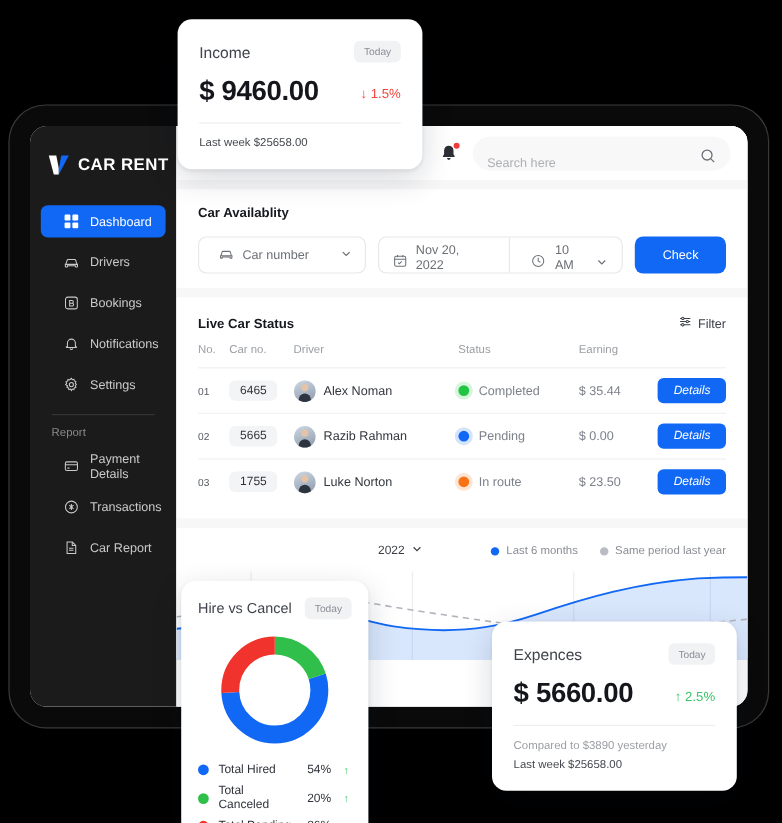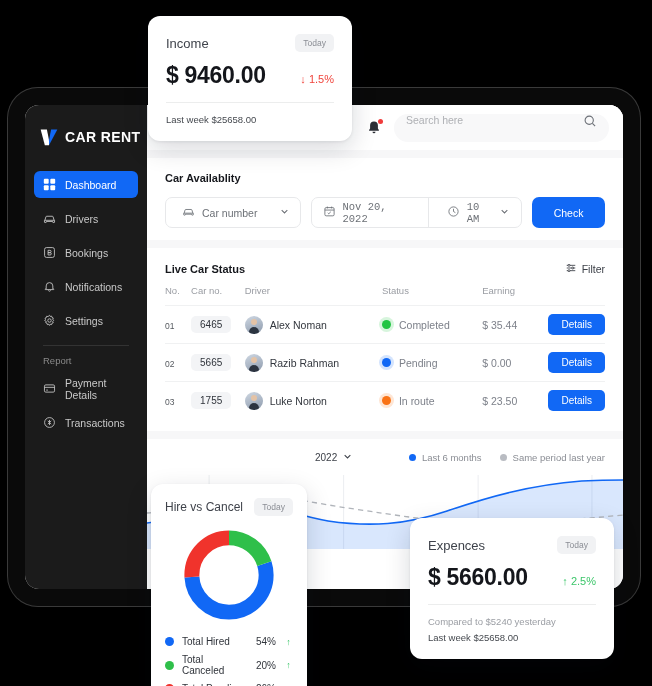--- a/index.html
+++ b/index.html
@@ -38,21 +38,21 @@
     color: #d6d6d6;
   }
   .brand { display: flex; align-items: center; gap: 6px; padding: 8px 0 8px 14px; }
   .brand-mark { width: 20px; height: 20px; flex: 0 0 20px; }
   .brand-text { color: #fff; font-size: 14px; font-weight: 700; letter-spacing: .4px; }
 
   .nav { margin-top: 16px; }
   .nav-item {
     display: flex; align-items: center; gap: 9px;
     height: 27px; margin: 0 9px 7px 9px;
-    padding-left: 9px;
+    padding-left: 19px;
     border-radius: 6px;
     font-size: 10.5px; color: #c9c9c9;
     cursor: pointer;
   }
   .nav-item.active { background: #1168f5; color: #fff; }
   .nav-icon { width: 13px; height: 13px; flex: 0 0 13px; display: block; }
   .nav-icon svg { display: block; width: 13px; height: 13px; }
 
   .nav-divider { height: 1px; background: #333; margin: 11px 18px 9px 18px; }
   .nav-section { font-size: 9.5px; color: #8a8a8a; padding-left: 18px; margin-bottom: 9px; }
@@ -71,21 +71,21 @@
 
   .topbar {
     height: 45px; display: flex; align-items: center; justify-content: flex-end;
     gap: 12px; padding: 0 14px 0 18px; background:#fff;
   }
   .bell { position: relative; width: 16px; height: 16px; cursor: pointer; }
   .bell-dot { position: absolute; right: -1px; top: -1px; width: 5px; height: 5px;
               border-radius: 50%; background: #f03b3b; }
   .search {
     width: 215px; height: 28px; background: #f8f8f9; border-radius: 14px;
-    display: flex; align-items: flex-start; padding: 0 12px; gap: 6px;
+    display: flex; align-items: flex-end; padding: 0 12px; gap: 6px;
   }
   .search input {
     flex: 1; border: 0; background: transparent; outline: none;
     font-size: 10.5px; color: #333; font-family: "Liberation Sans", sans-serif;
   }
   .search input::placeholder { color: #aeb0b4; }
 
   .section-gap { height: 8px; background: #f7f7f8; }
 
   .panel { background: #fff; padding: 14px 18px 12px 18px; }
@@ -94,21 +94,21 @@
   
   .avail-row { display: flex; align-items: center; gap: 10px; margin-top: 13px; }
   .field {
     height: 31px; border: 1px solid #e7e8ea; border-radius: 7px;
     display: flex; align-items: center; gap: 7px; padding: 0 10px;
     font-size: 10.5px; color: #6c7076; cursor: pointer; background:#fff;
   }
   .field.car { width: 143px; justify-content: flex-start; padding-left: 16px; }
   .field.car .chev { margin-left: auto; }
   .field.datetime { display: flex; padding: 0; }
-  .dt-part { display: flex; align-items: center; gap: 7px; padding: 0 11px; height: 29px; font-family: Liberation Mono, monospace; }
+  .dt-part { display: flex; align-items: flex-end; gap: 7px; padding: 0 11px; height: 29px; }
   .dt-sep { width: 1px; background: #e7e8ea; align-self: stretch; }
   .btn-check {
     margin-left: auto; width: 78px; height: 31px; background: #1168f5; color: #fff;
     border: 0; border-radius: 7px; font-size: 10.5px; cursor: pointer;
     font-family: "Liberation Sans", sans-serif;
   }
 
   
   .lcs-head { display: flex; align-items: center; margin-bottom: 2px; }
   .filter { margin-left: auto; display: flex; align-items: center; gap: 5px;
@@ -137,20 +137,21 @@
                   border-radius:5px 5px 0 0; background:#2c3440; }
   .avatar::before{ content:""; position:absolute; left:6px; top:3px; width:6px; height:6px;
                   border-radius:50%; background:#e4c3a6; }
   .status { display: flex; align-items: center; gap: 8px; color: #7d818a; }
   .dot { width: 9px; height: 9px; border-radius: 50%; flex: 0 0 9px; }
   .earn { color: #7d818a; }
   .btn-details {
     background: #1168f5; color: #fff; border: 0; border-radius: 5px;
     font-size: 10px; padding: 5px 13px; cursor: pointer; float: right;
     font-family: "Liberation Sans", sans-serif;
+    font-style: italic;
   }
 
   
   .chartpanel { background:#fff; padding: 12px 18px 0 18px; position: relative; height: 108px; }
   .chart-head { display: flex; align-items: center; font-size: 10px; color: #5d6169; }
   .ym { display:flex; align-items:center; gap:5px; margin-left: 150px; color:#3c4048; }
   .legend { margin-left: auto; display: flex; gap: 18px; align-items: center; }
   .legend span.l { display: flex; align-items: center; gap: 6px; color: #8a8d94; font-size: 9.5px; }
   .ldot { width: 7px; height: 7px; border-radius: 50%; }
   .areawrap { position: absolute; left: 0; right: 0; top: 36px; height: 74px; }
@@ -285,20 +286,30 @@
           <div class="nav-item">
             <span class="nav-icon">
               <svg viewBox="0 0 18 18" fill="none" stroke="#c9c9c9" stroke-width="1.2">
                   <circle cx="9" cy="9" r="6.8"></circle>
                   <path d="M9 5.4v7.2M6.6 6.8l4.8 4.4M11.4 6.8 6.6 11.2"></path>
                 </svg>
             </span>
             <span>Transactions</span>
           </div>
 
+          <div class="nav-item">
+            <span class="nav-icon">
+              <svg viewBox="0 0 18 18" fill="none" stroke="#c9c9c9" stroke-width="1.2">
+                  <path d="M4 2.4h6.2L14 6.2v9.4H4z"></path>
+                  <path d="M10 2.4v3.9h4"></path>
+                  <path d="M6.2 9.4h5.2M6.2 11.8h5.2"></path>
+                </svg>
+            </span>
+            <span>Car Report</span>
+          </div>
         </nav>
 
       </aside>
 
       <section class="main">
 
         <div class="topbar">
           <div class="bell">
             <svg viewBox="0 0 18 18" fill="#2c2f36" width="16" height="16">
               <path d="M9 1.6a4.4 4.4 0 0 1 4.4 4.4v3.6l1.1 1.6a.6.6 0 0 1-.5.95H4a.6.6 0 0 1-.5-.95l1.1-1.6V6A4.4 4.4 0 0 1 9 1.6z"></path>
@@ -528,21 +539,21 @@
       <span class="today">Today</span>
     </div>
     <div class="amount-row">
       <span class="amount">$ 5660.00</span>
       <span class="delta up">
         <span>↑</span>
         <span>2.5%</span>
       </span>
     </div>
     <div class="hr"></div>
-    <div class="cmp">Compared to $5240 yesterday</div>
+    <div class="cmp">Compared to $3890 yesterday</div>
     <div class="lastweek">Last week $25658.00</div>
   </div>
 
   <div class="fcard" id="hire-card">
     <div class="fcard-head">
       <span class="fcard-title" style="font-size:12px">Hire vs Cancel</span>
       <span class="today">Today</span>
     </div>
 
     <div class="donut-wrap">

